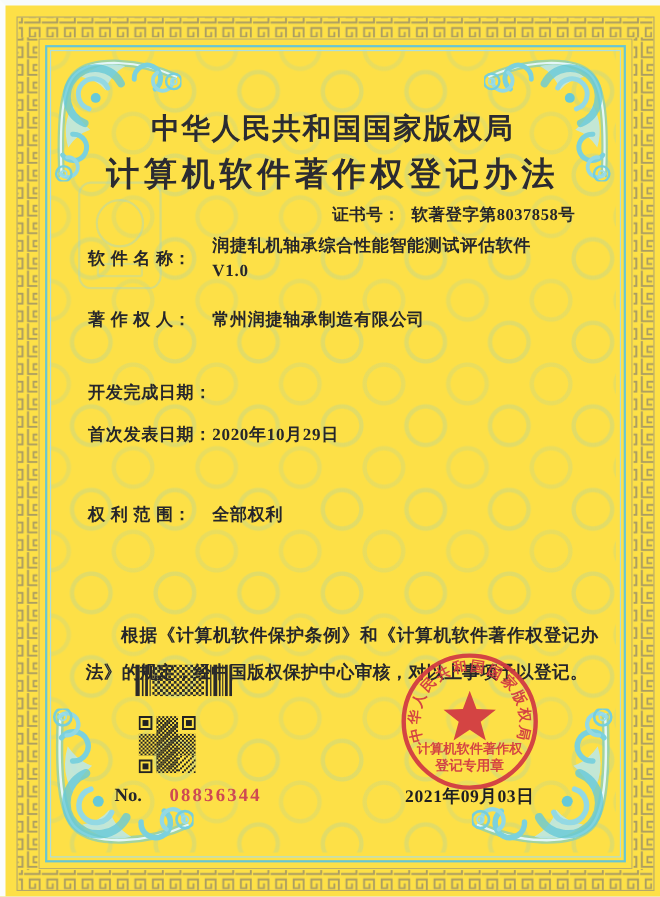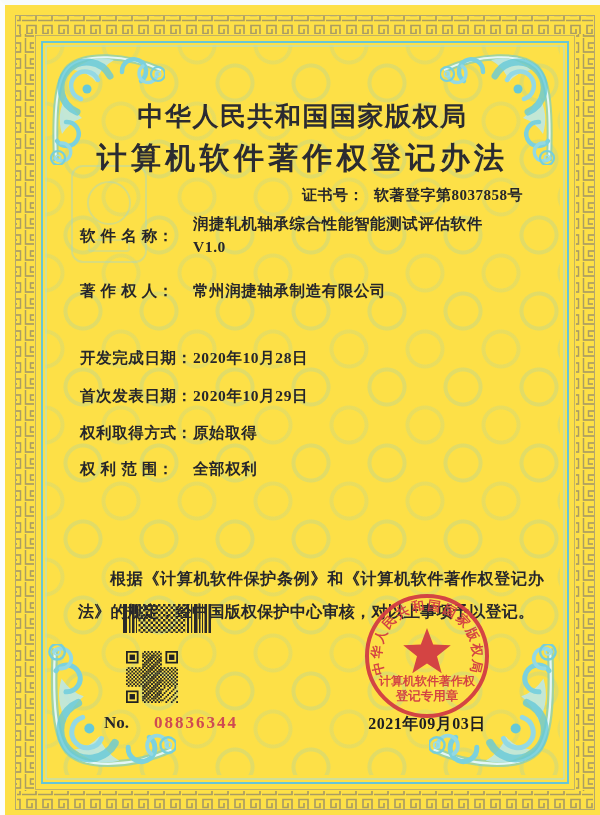--- a/index.html
+++ b/index.html
@@ -163,29 +163,24 @@
       <span>润捷轧机轴承综合性能智能测试评估软件</span><br>
       <span>V1.0</span>
     </span>
   </div>
   <div class="row r1">
     <span class="lbl">著 作 权 人：</span>
     <span class="val">常州润捷轴承制造有限公司</span>
   </div>
   <div class="row r2">
     <span class="lbl">开发完成日期：</span>
-    <span class="val">2020年10月28日</span>
   </div>
   <div class="row r3">
     <span class="lbl">首次发表日期：</span>
     <span class="val">2020年10月29日</span>
-  </div>
-  <div class="row r4">
-    <span class="lbl">权利取得方式：</span>
-    <span class="val">原始取得</span>
   </div>
   <div class="row r5">
     <span class="lbl">权 利 范 围：</span>
     <span class="val">全部权利</span>
   </div>
 
   <div class="statement">根据《计算机软件保护条例》和《计算机软件著作权登记办法》的规定，经中国版权保护中心审核，对以上事项予以登记。</div>
 
   <svg class="barcode" width="88" height="29" viewBox="0 0 88 29">
     <g fill="#2a2a2a">

